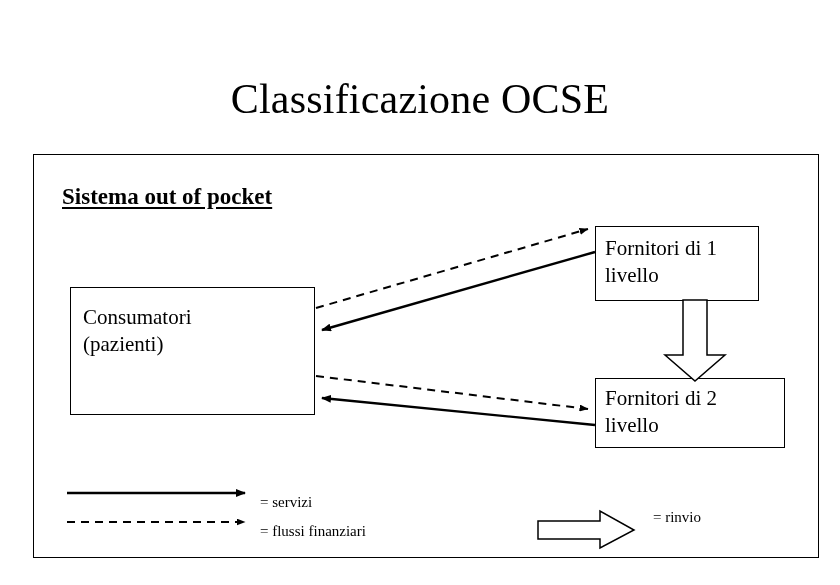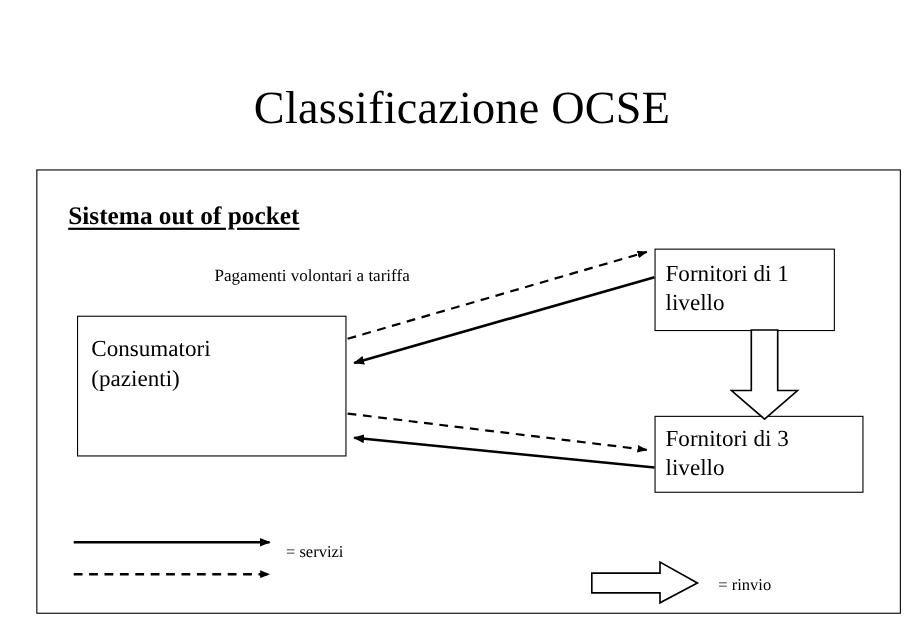--- a/index.html
+++ b/index.html
@@ -128,47 +128,46 @@
 
   
   .legend-text {
     position: absolute;
     font-size: 15px;
     line-height: 26px;
     white-space: nowrap;
   }
   #legend-servizi-label  { left: 260px; top: 489px; }
   #legend-flussi-label   { left: 260px; top: 518px; }
-  #legend-rinvio-label   { left: 653px; top: 519px; }
+  #legend-rinvio-label   { left: 653px; top: 504px; }
 </style>
 </head>
 <body>
 
 <div id="slide">
 
   <div class="slide-title">Classificazione OCSE</div>
 
   <div class="frame"></div>
 
   <div class="section-heading">Sistema out of pocket</div>
 
-  <div class="flow-label">Pagamenti volontari a tariffa</div>
 
   <div class="node-box" id="box-consumatori">
     <div class="node-text">Consumatori
 (pazienti)</div>
   </div>
 
   <div class="node-box" id="box-fornitori-1">
     <div class="node-text">Fornitori di 1
 livello</div>
   </div>
 
   <div class="node-box" id="box-fornitori-2">
-    <div class="node-text">Fornitori di 3
+    <div class="node-text">Fornitori di 2
 livello</div>
   </div>
 
   <svg id="connectors" viewBox="0 0 840 585">
     <defs>
       <marker id="arrowhead" markerWidth="10" markerHeight="8" refX="9" refY="4" orient="auto" markerUnits="userSpaceOnUse">
         <path d="M0,0 L10,4 L0,8 z" fill="#000000"></path>
       </marker>
       <marker id="arrowhead-sm" markerWidth="9" markerHeight="7" refX="8.5" refY="3.5" orient="auto" markerUnits="userSpaceOnUse">
         <path d="M0,0 L9,3.5 L0,7 z" fill="#000000"></path>
@@ -187,16 +186,17 @@
 
     <line x1="67" y1="493" x2="245" y2="493" stroke="#000000" stroke-width="2.4" marker-end="url(#arrowhead)"></line>
 
     <line x1="67" y1="522" x2="245" y2="522" stroke="#000000" stroke-width="2.2" stroke-dasharray="8,6" marker-end="url(#arrowhead-sm)"></line>
 
     <polygon points="538,521 600,521 600,511 634,530 600,548 600,539 538,539" fill="#ffffff" stroke="#000000" stroke-width="1.5"></polygon>
   </svg>
 
   <div class="legend-text" id="legend-servizi-label">= servizi</div>
 
+  <div class="legend-text" id="legend-flussi-label">= flussi finanziari</div>
 
   <div class="legend-text" id="legend-rinvio-label">= rinvio</div>
 
 </div>
 
 </body></html>

